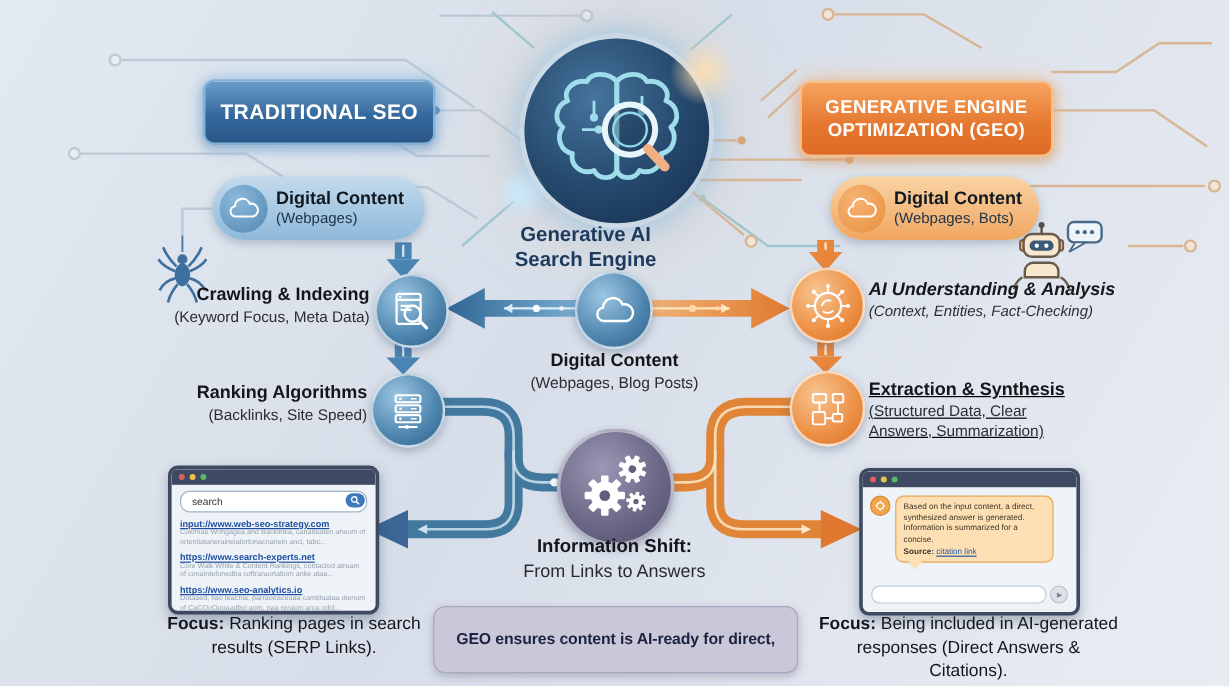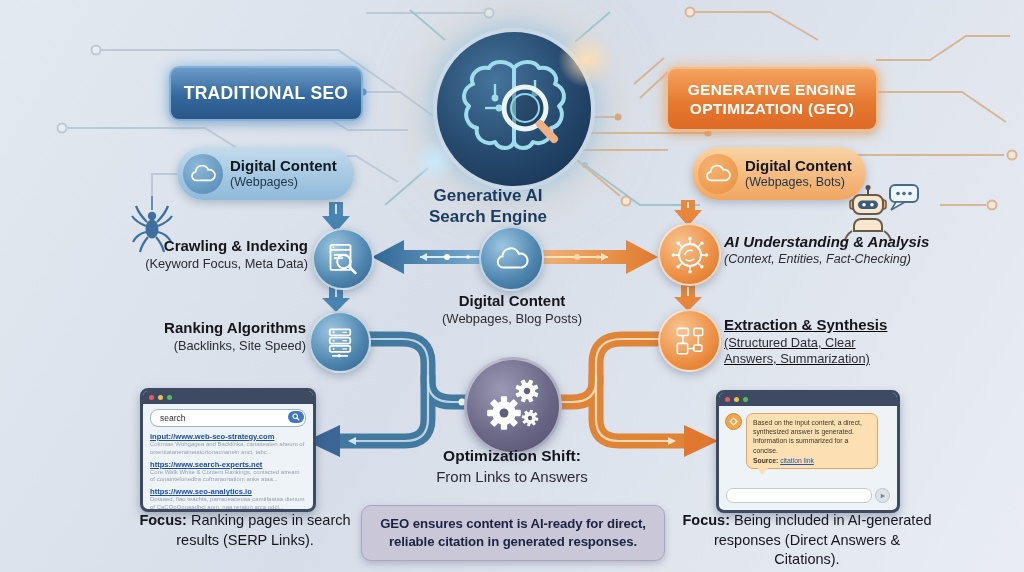--- a/index.html
+++ b/index.html
@@ -432,27 +432,26 @@
           </g>
           <circle r="4" fill="#615f7c"></circle>
         </g>
       </defs>
       <use href="#gearshape" transform="translate(37,53) scale(1.12)"></use>
       <use href="#gearshape" transform="translate(60,31) scale(0.78) rotate(22)"></use>
       <use href="#gearshape" transform="translate(63,58) scale(0.55) rotate(10)"></use>
     </svg>
   </div>
   <div class="abs z2 shift-label">
-    <div class="shift-title">Optimization Shift:</div>
+    <div class="shift-title">Information Shift:</div>
     <div class="shift-sub">From Links to Answers</div>
   </div>
 
   <div class="abs z2 banner">
     <div>GEO ensures content is AI-ready for direct,</div>
-    <div>reliable citation in generated responses.</div>
   </div>
 
   <div class="abs z2 window" style="left:140px;top:388px;width:170px;height:118px;">
     <div class="titlebar">
       <span class="dot dot-r"></span>
       <span class="dot dot-y"></span>
       <span class="dot dot-g"></span>
     </div>
     <div class="serp-body">
       <div class="search-row">

